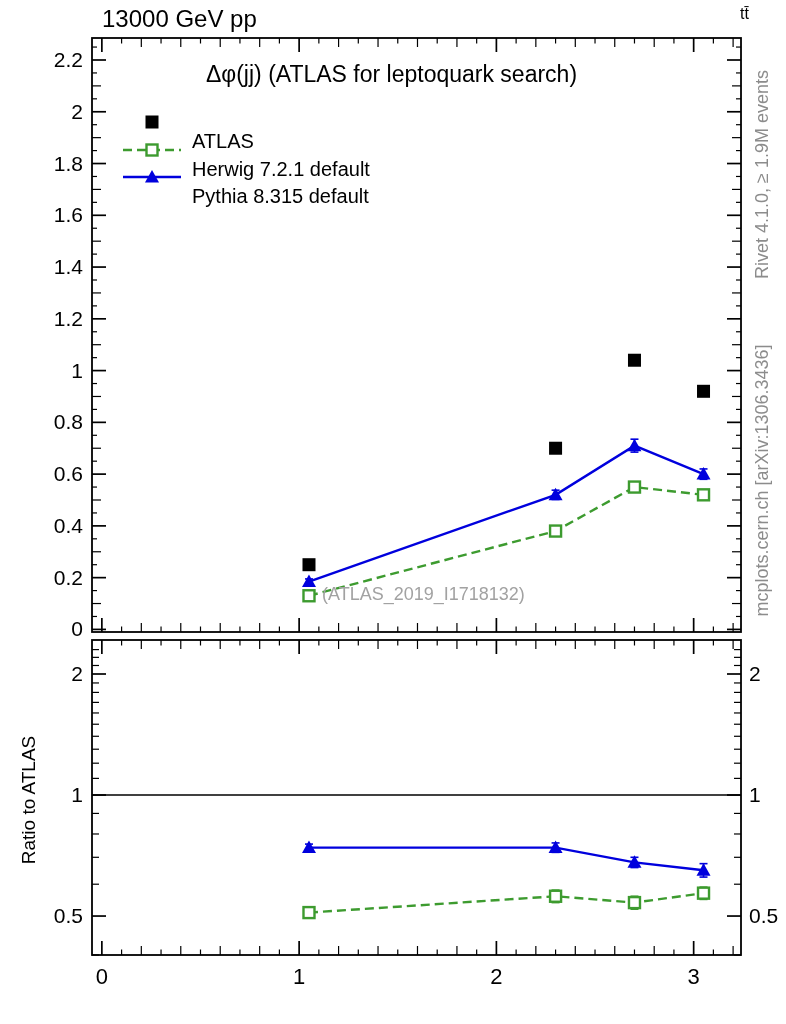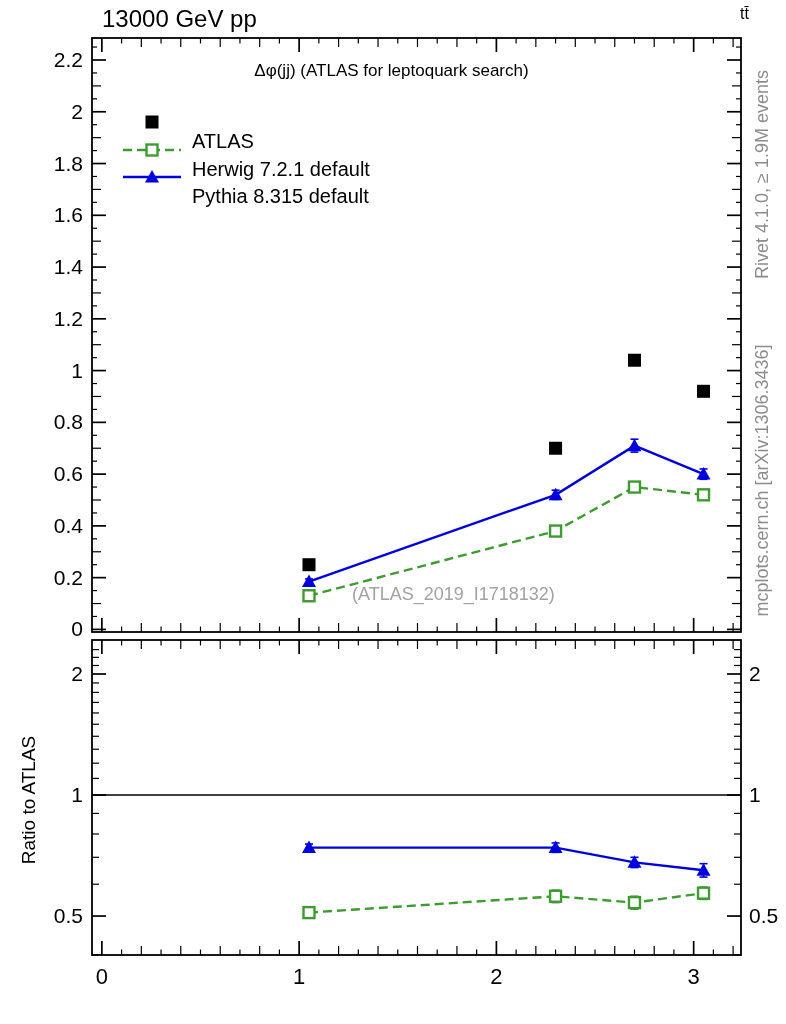--- a/index.html
+++ b/index.html
@@ -3,26 +3,26 @@
 <meta charset="utf-8">
 <style>
   html,body{margin:0;padding:0;background:#fff;}
   #stage{
     position:relative; width:786px; height:1024px; background:#ffffff;
     font-family:"Liberation Sans","DejaVu Sans",sans-serif; color:#000; overflow:hidden;
   }
   .abs{position:absolute; white-space:nowrap;text-align:center;}
   #hdr-left{left:102px; top:5px; font-size:24px;}
   #hdr-right{left:740px; top:5px; font-size:16px;}
-  #chart-title{left:92px; top:61px; width:599px; text-align:center; font-size:17px;}
+  #chart-title{left:92px; top:61px; width:599px; text-align:center; font-size:23px;}
   .legend-label{left:192px; font-size:20px;margin-top:20px;}
   #legend-label-0{top:110px;}
   #legend-label-1{top:138px;}
   #legend-label-2{top:165px;}
-  #watermark{left:322px; top:584px; font-size:18px; color:#a2a2a2;margin-left:30px;}
+  #watermark{left:322px; top:584px; font-size:18px; color:#a2a2a2;}
   .vtext{transform:rotate(-90deg); transform-origin:center; text-align:center; font-size:18px; color:#8c8c8c;}
   #rivet-note{left:622px; top:164px; width:280px;}
   #mcplots-note{left:607px; top:470px; width:310px;}
   #ratio-ylabel{left:-56px; top:789px; width:170px; font-size:19px; color:#000;}
   svg{position:absolute; left:0; top:0;}
 </style>
 </head>
 <body>
 
 <div id="stage">

